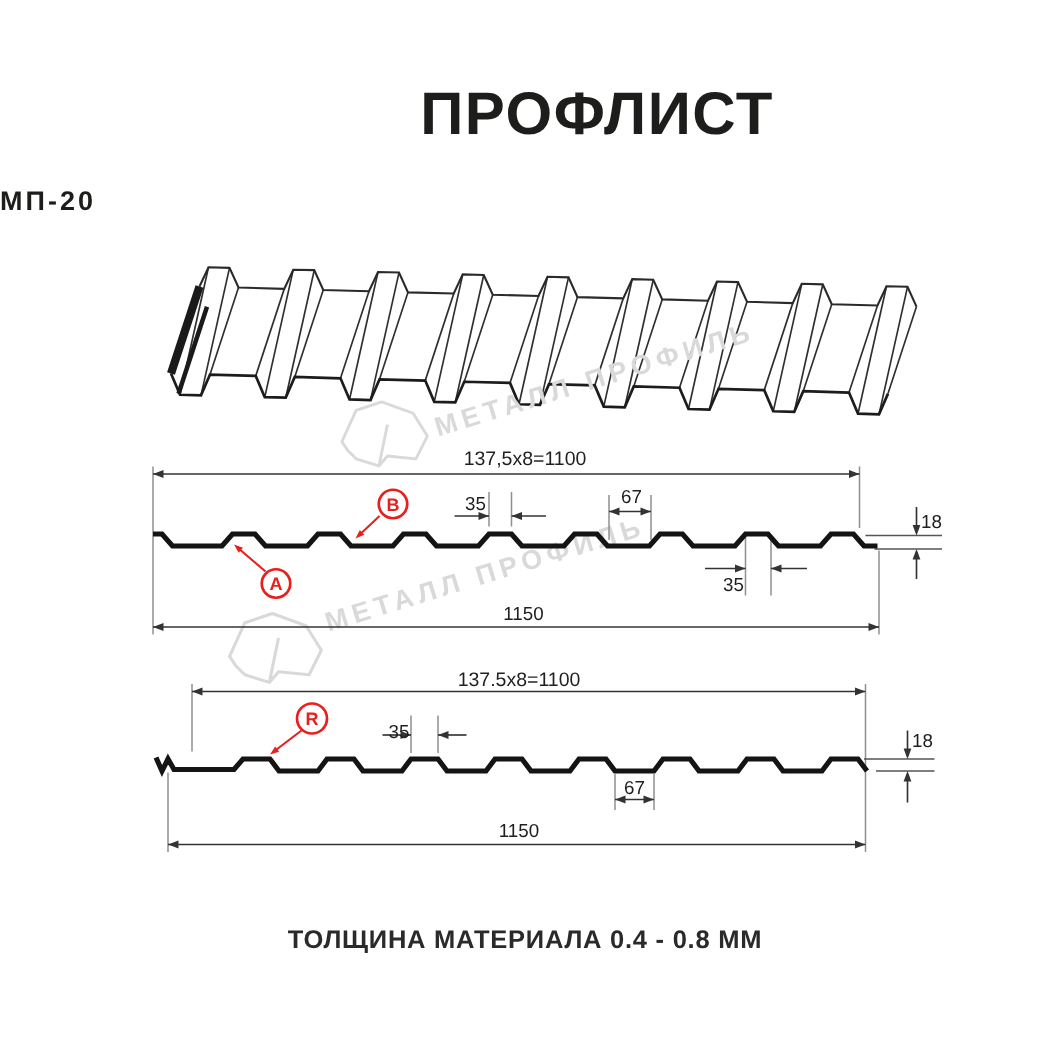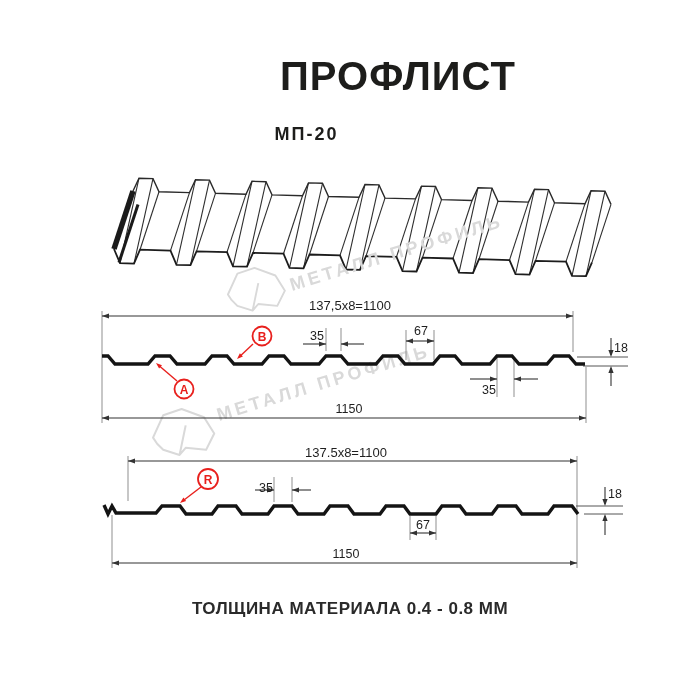--- a/index.html
+++ b/index.html
@@ -1,22 +1,22 @@
 <!DOCTYPE html>
 <html><head>
 <meta charset="utf-8">
 <style>
   html,body{margin:0;padding:0;}
   body{width:700px;height:700px;background:#ffffff;position:relative;overflow:hidden;
        font-family:"Liberation Sans",sans-serif;}
   .title{position:absolute;top:54px;left:0;width:700px;text-align:center;
          font-size:40px;font-weight:700;letter-spacing:1px;color:#1d1d1b;padding-left:48px;}
-  .subtitle{position:absolute;top:124px;left:0;width:613px;text-align:center;
+  .subtitle{position:absolute;top:124px;left:0;width:613px;text-align:left;
          font-size:18px;font-weight:700;letter-spacing:2px;color:#1d1d1b;}
-  .footer{position:absolute;top:599px;left:0;width:700px;text-align:center;
+  .footer{position:absolute;top:617px;left:0;width:700px;text-align:center;
          font-size:17px;font-weight:700;letter-spacing:.5px;color:#2a2a2a;}
   svg{position:absolute;left:0;top:0;}
   text{font-family:"Liberation Sans",sans-serif;fill:#1f1f1f;}
   .dim{font-size:12.5px;}
   .pitch{font-size:13px;}
   .wmtext{font-size:18px;font-weight:700;letter-spacing:3.5px;fill:#d9d9d9;}
   .redletter{font-size:12px;font-weight:700;fill:#e8201d;}
 </style>
 </head>
 <body>

